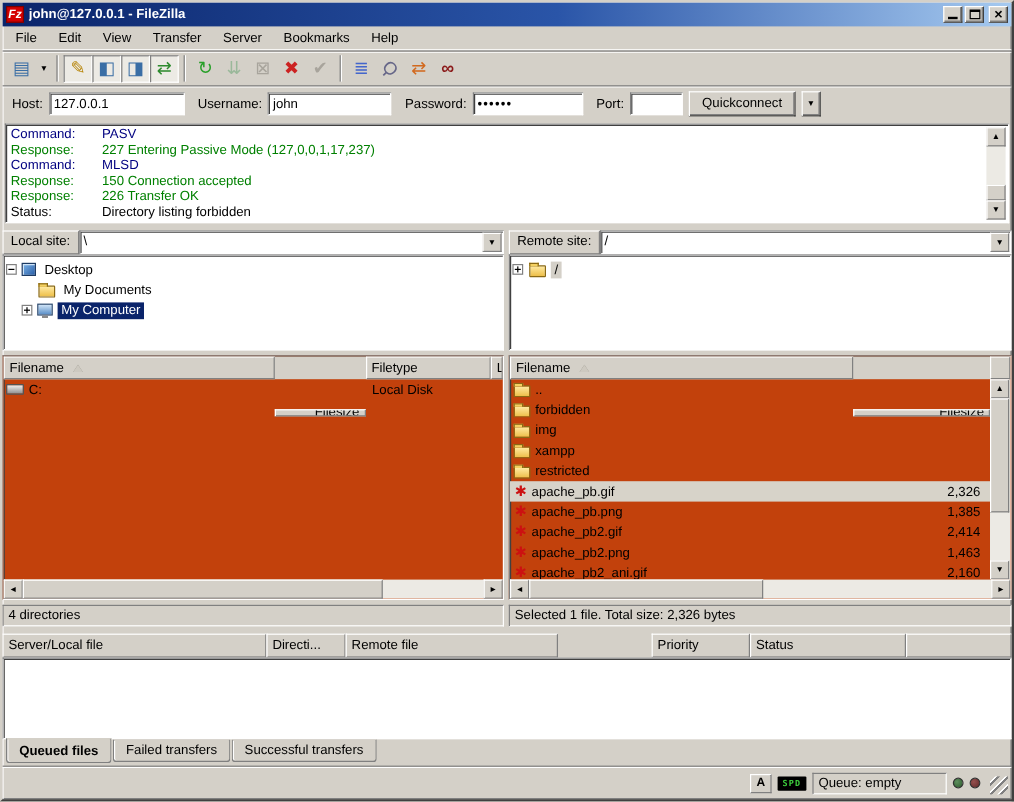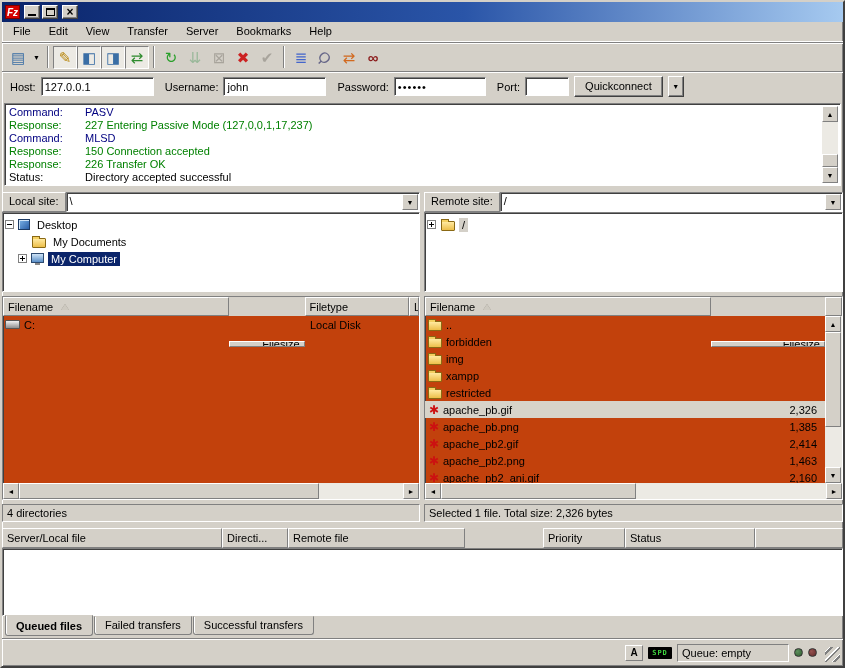--- a/index.html
+++ b/index.html
@@ -38,21 +38,21 @@
   }
   .title-text { color:#fff; font-weight:bold; flex:1; white-space:nowrap; overflow:hidden; }
   .tb-btns { display:flex; gap:2px; }
   .wbtn { width:16px; height:14px; display:flex; align-items:center; justify-content:center; position:relative; }
   .wbtn.close { margin-left:2px; }
   .glyph-min { position:absolute; bottom:2px; left:3px; width:8px; height:2px; background:#000; }
   .glyph-max { width:9px; height:8px; border:1px solid #000; border-top:2px solid #000; }
   .glyph-close { font-size:12px; font-weight:bold; line-height:10px; }
 
   
-  .menubar { height:20px; flex:0 0 20px; display:flex; padding-left:2px; border-bottom:1px solid #fff; }
+  .menubar { height:20px; flex:0 0 20px; display:flex; align-items:center; padding-left:2px; border-bottom:1px solid #fff; }
   .menu-item { padding:3px 9px; cursor:default; }
 
   
   .toolbar { height:29px; flex:0 0 29px; display:flex; align-items:center; padding:2px 4px; border-top:1px solid #808080; box-shadow: inset 0 1px 0 #fff; }
   .tbtn { width:24px; height:23px; display:flex; align-items:center; justify-content:center; border:1px solid transparent; }
   .tbtn.toggled { border-color:#808080 #fff #fff #808080; background:#eceae4; }
   .tb-glyph { font-size:15px; line-height:15px; }
   .tb-drop { width:13px; height:23px; display:flex; align-items:center; justify-content:center; font-size:7px; }
   .tsep { width:2px; height:22px; margin:0 4px; border-left:1px solid #808080; border-right:1px solid #fff; }
 
@@ -150,20 +150,21 @@
   .grip { width:15px; height:15px; margin-left:3px; align-self:flex-end;
     background:repeating-linear-gradient(135deg, transparent 0 3px, #fff 3px 4px, #808080 4px 6px); }
 </style>
 </head>
 <body>
 
 <div class="window">
 
   <div class="titlebar">
     <span class="app-icon">Fz</span>
+    <span class="title-text">john@127.0.0.1 - FileZilla</span>
     <span class="tb-btns">
       <span class="wbtn bev-up2">
           <span class="glyph-min"></span>
         </span>
       <span class="wbtn bev-up2">
           <span class="glyph-max"></span>
         </span>
       <span class="wbtn bev-up2 close">
           <span class="glyph-close">×</span>
         </span>
@@ -263,21 +264,21 @@
       <div class="logline" style="color: rgb(0, 128, 0);">
           <span class="loglabel">Response:</span>
           <span>150 Connection accepted</span>
         </div>
       <div class="logline" style="color: rgb(0, 128, 0);">
           <span class="loglabel">Response:</span>
           <span>226 Transfer OK</span>
         </div>
       <div class="logline" style="color: rgb(0, 0, 0);">
           <span class="loglabel">Status:</span>
-          <span>Directory accepted successful</span>
+          <span>Directory listing forbidden</span>
         </div>
       <div class="vsb">
         <span class="sb-btn bev-up">▲</span>
         <span class="sb-track"></span>
         <span class="sb-thumb-v bev-up" style="height:13px"></span>
         <span class="sb-btn bev-up">▼</span>
       </div>
     </div>
   </div>
 

